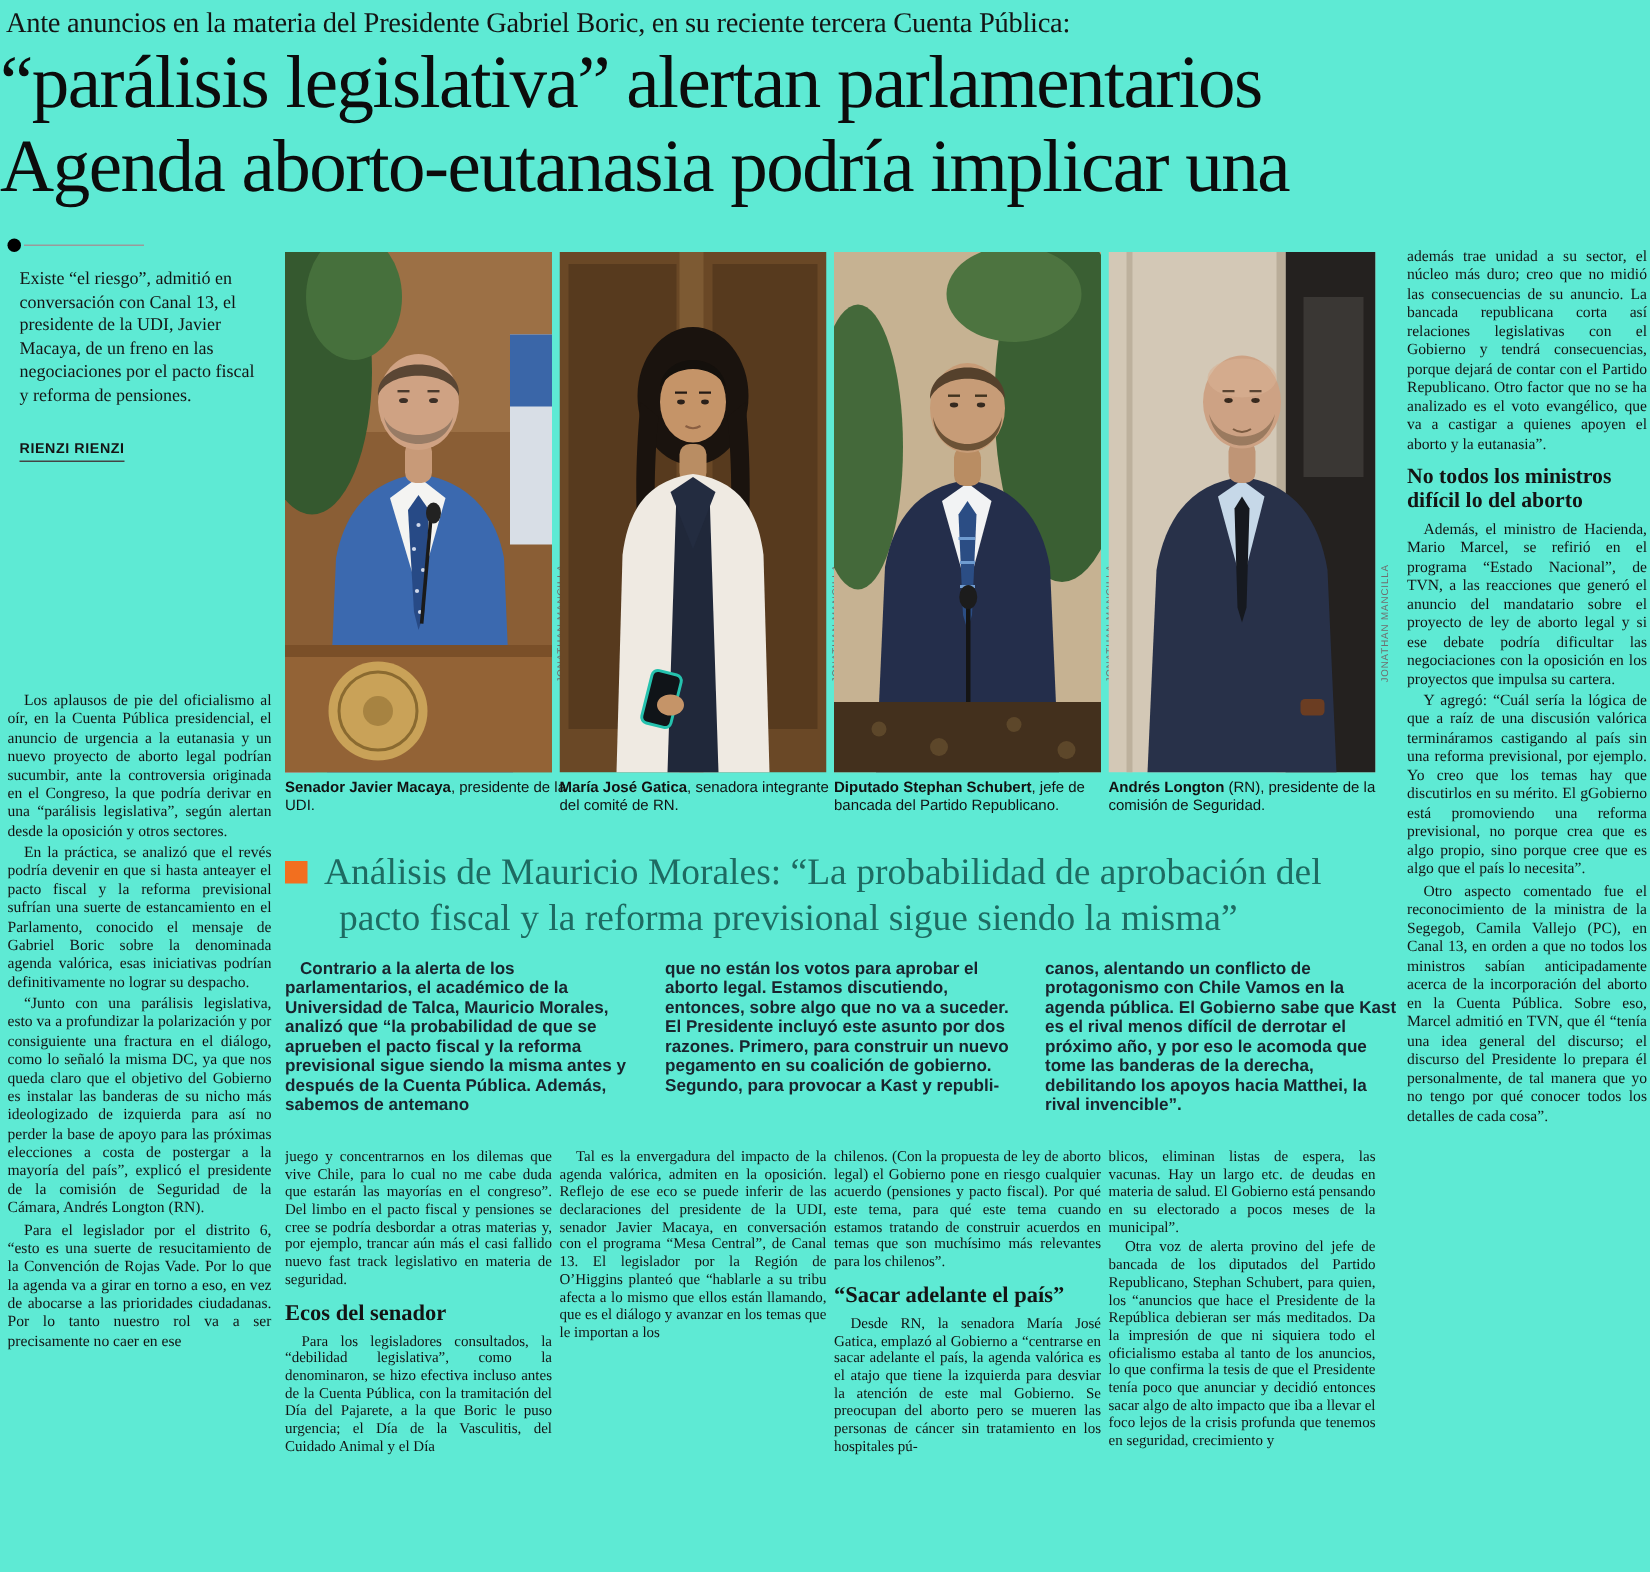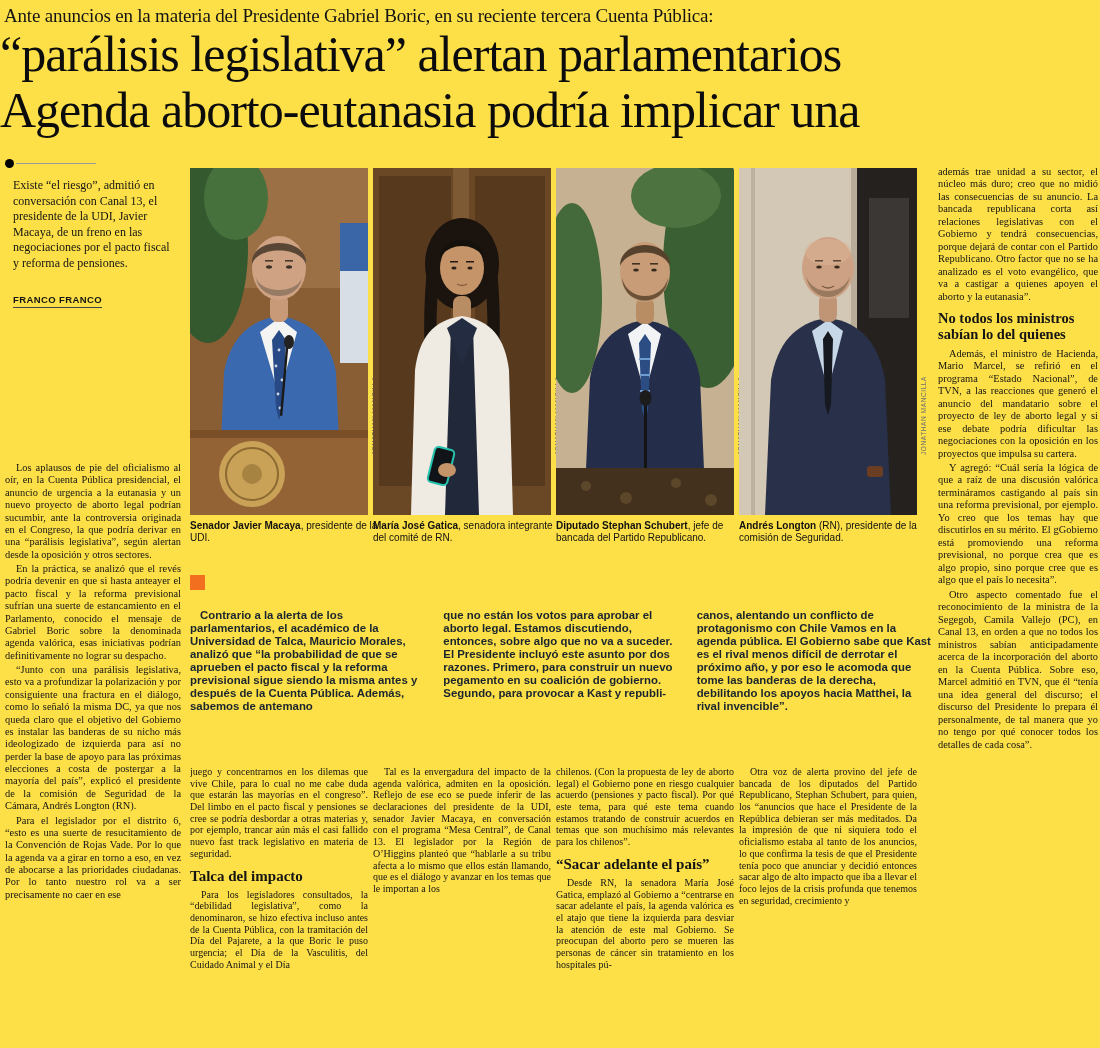--- a/index.html
+++ b/index.html
@@ -1,16 +1,16 @@
 <!DOCTYPE html>
 <html lang="es"><head>
 <meta charset="utf-8">
 <style>
   html,body{margin:0;padding:0;background:#e8e8e8;}
-  .page{position:relative;width:1100px;height:1048px;background:#fde047;color:#141414;
+  .page{position:relative;width:1100px;height:1048px;background:#5eead4;color:#141414;
         overflow:hidden;margin:0 auto;font-family:"Liberation Serif",serif;}
   
   .kicker{position:absolute;left:4px;top:5px;font-size:19px;letter-spacing:-0.2px;white-space:nowrap;}
   .headline{position:absolute;left:0;top:26px;margin:0;font-weight:normal;
             font-size:50px;line-height:1.12;letter-spacing:-1px;color:#0c0c0c;}
   .hl-line{display:block;white-space:nowrap;}
   
   .lead{position:absolute;left:5px;top:158px;width:168px;}
   .lead-deco{display:flex;align-items:center;height:10px;}
   .lead-dot{width:9px;height:9px;border-radius:50%;background:#000;}
@@ -58,21 +58,21 @@
     <span class="hl-line">“parálisis legislativa” alertan parlamentarios</span>
     <span class="hl-line">Agenda aborto-eutanasia podría implicar una</span>
   </h1>
 
   <div class="lead">
     <div class="lead-deco">
       <span class="lead-dot"></span>
       <span class="lead-rule"></span>
     </div>
     <p class="lead-text">Existe “el riesgo”, admitió en conversación con Canal 13, el presidente de la UDI, Javier Macaya, de un freno en las negociaciones por el pacto fiscal y reforma de pensiones.</p>
-    <div class="byline">FRANCO FRANCO</div>
+    <div class="byline">RIENZI RIENZI</div>
   </div>
 
   <div class="bodycol col1">
     <p>Los aplausos de pie del oficialismo al oír, en la Cuenta Pública presidencial, el anuncio de urgencia a la eutanasia y un nuevo proyecto de aborto legal podrían sucumbir, ante la controversia originada en el Congreso, la que podría derivar en una “parálisis legislativa”, según alertan desde la oposición y otros sectores.</p>
     <p>En la práctica, se analizó que el revés podría devenir en que si hasta anteayer el pacto fiscal y la reforma previsional sufrían una suerte de estancamiento en el Parlamento, conocido el mensaje de Gabriel Boric sobre la denominada agenda valórica, esas iniciativas podrían definitivamente no lograr su despacho.</p>
     <p>“Junto con una parálisis legislativa, esto va a profundizar la polarización y por consiguiente una fractura en el diálogo, como lo señaló la misma DC, ya que nos queda claro que el objetivo del Gobierno es instalar las banderas de su nicho más ideologizado de izquierda para así no perder la base de apoyo para las próximas elecciones a costa de postergar a la mayoría del país”, explicó el presidente de la comisión de Seguridad de la Cámara, Andrés Longton (RN).</p>
     <p>Para el legislador por el distrito 6, “esto es una suerte de resucitamiento de la Convención de Rojas Vade. Por lo que la agenda va a girar en torno a eso, en vez de abocarse a las prioridades ciudadanas. Por lo tanto nuestro rol va a ser precisamente no caer en ese</p>
   </div>
 
   <figure class="photo" style="left:190px">
@@ -190,49 +190,50 @@
       <rect x="76" y="92" width="8" height="1.5" fill="#5a4432"></rect>
         <rect x="94" y="92" width="8" height="1.5" fill="#5a4432"></rect>
       <path d="M83 118 Q89 122 95 118" stroke="#7a5a40" stroke-width="1.4" fill="none"></path>
       <rect x="128" y="298" width="16" height="11" rx="3" fill="#6b3d22"></rect>
     </svg>
     <span class="credit">JONATHAN MANCILLA</span>
     <figcaption><b>Andrés Longton</b><span> (RN), presidente de la comisión de Seguridad.</span></figcaption>
   </figure>
 
   <section class="analysis">
-    <h2 class="analysis-title"><span class="sq"></span></h2>
+    <h2 class="analysis-title"><span class="sq"></span><span>Análisis de Mauricio Morales: “La probabilidad de aprobación del pacto fiscal y la reforma previsional sigue siendo la misma”</span></h2>
     <div class="acols">
       <p class="first">Contrario a la alerta de los parlamentarios, el académico de la Universidad de Talca, Mauricio Morales, analizó que “la probabilidad de que se aprueben el pacto fiscal y la reforma previsional sigue siendo la misma antes y después de la Cuenta Pública. Además, sabemos de antemano</p>
       <p>que no están los votos para aprobar el aborto legal. Estamos discutiendo, entonces, sobre algo que no va a suceder. El Presidente incluyó este asunto por dos razones. Primero, para construir un nuevo pegamento en su coalición de gobierno. Segundo, para provocar a Kast y republi-</p>
       <p>canos, alentando un conflicto de protagonismo con Chile Vamos en la agenda pública. El Gobierno sabe que Kast es el rival menos difícil de derrotar el próximo año, y por eso le acomoda que tome las banderas de la derecha, debilitando los apoyos hacia Matthei, la rival invencible”.</p>
     </div>
   </section>
 
   <div class="bodycol col2">
     <p class="cont">juego y concentrarnos en los dilemas que vive Chile, para lo cual no me cabe duda que estarán las mayorías en el congreso”. Del limbo en el pacto fiscal y pensiones se cree se podría desbordar a otras materias y, por ejemplo, trancar aún más el casi fallido nuevo fast track legislativo en materia de seguridad.</p>
-    <h3 class="subhead">Talca del impacto</h3>
+    <h3 class="subhead">Ecos del senador</h3>
     <p>Para los legisladores consultados, la “debilidad legislativa”, como la denominaron, se hizo efectiva incluso antes de la Cuenta Pública, con la tramitación del Día del Pajarete, a la que Boric le puso urgencia; el Día de la Vasculitis, del Cuidado Animal y el Día</p>
   </div>
 
   <div class="bodycol col3">
     <p>Tal es la envergadura del impacto de la agenda valórica, admiten en la oposición. Reflejo de ese eco se puede inferir de las declaraciones del presidente de la UDI, senador Javier Macaya, en conversación con el programa “Mesa Central”, de Canal 13. El legislador por la Región de O’Higgins planteó que “hablarle a su tribu afecta a lo mismo que ellos están llamando, que es el diálogo y avanzar en los temas que le importan a los</p>
   </div>
 
   <div class="bodycol col4">
     <p class="cont">chilenos. (Con la propuesta de ley de aborto legal) el Gobierno pone en riesgo cualquier acuerdo (pensiones y pacto fiscal). Por qué este tema, para qué este tema cuando estamos tratando de construir acuerdos en temas que son muchísimo más relevantes para los chilenos”.</p>
     <h3 class="subhead">“Sacar adelante el país”</h3>
     <p>Desde RN, la senadora María José Gatica, emplazó al Gobierno a “centrarse en sacar adelante el país, la agenda valórica es el atajo que tiene la izquierda para desviar la atención de este mal Gobierno. Se preocupan del aborto pero se mueren las personas de cáncer sin tratamiento en los hospitales pú-</p>
   </div>
 
   <div class="bodycol col5">
+    <p class="cont">blicos, eliminan listas de espera, las vacunas. Hay un largo etc. de deudas en materia de salud. El Gobierno está pensando en su electorado a pocos meses de la municipal”.</p>
     <p>Otra voz de alerta provino del jefe de bancada de los diputados del Partido Republicano, Stephan Schubert, para quien, los “anuncios que hace el Presidente de la República debieran ser más meditados. Da la impresión de que ni siquiera todo el oficialismo estaba al tanto de los anuncios, lo que confirma la tesis de que el Presidente tenía poco que anunciar y decidió entonces sacar algo de alto impacto que iba a llevar el foco lejos de la crisis profunda que tenemos en seguridad, crecimiento y</p>
   </div>
 
   <div class="bodycol col6">
     <p class="cont">además trae unidad a su sector, el núcleo más duro; creo que no midió las consecuencias de su anuncio. La bancada republicana corta así relaciones legislativas con el Gobierno y tendrá consecuencias, porque dejará de contar con el Partido Republicano. Otro factor que no se ha analizado es el voto evangélico, que va a castigar a quienes apoyen el aborto y la eutanasia”.</p>
-    <h3 class="subhead">No todos los ministros sabían lo del quienes</h3>
+    <h3 class="subhead">No todos los ministros difícil lo del aborto</h3>
     <p>Además, el ministro de Hacienda, Mario Marcel, se refirió en el programa “Estado Nacional”, de TVN, a las reacciones que generó el anuncio del mandatario sobre el proyecto de ley de aborto legal y si ese debate podría dificultar las negociaciones con la oposición en los proyectos que impulsa su cartera.</p>
     <p>Y agregó: “Cuál sería la lógica de que a raíz de una discusión valórica termináramos castigando al país sin una reforma previsional, por ejemplo. Yo creo que los temas hay que discutirlos en su mérito. El gGobierno está promoviendo una reforma previsional, no porque crea que es algo propio, sino porque cree que es algo que el país lo necesita”.</p>
     <p>Otro aspecto comentado fue el reconocimiento de la ministra de la Segegob, Camila Vallejo (PC), en Canal 13, en orden a que no todos los ministros sabían anticipadamente acerca de la incorporación del aborto en la Cuenta Pública. Sobre eso, Marcel admitió en TVN, que él “tenía una idea general del discurso; el discurso del Presidente lo prepara él personalmente, de tal manera que yo no tengo por qué conocer todos los detalles de cada cosa”.</p>
   </div>
 
 </div>
 
 </body></html>

